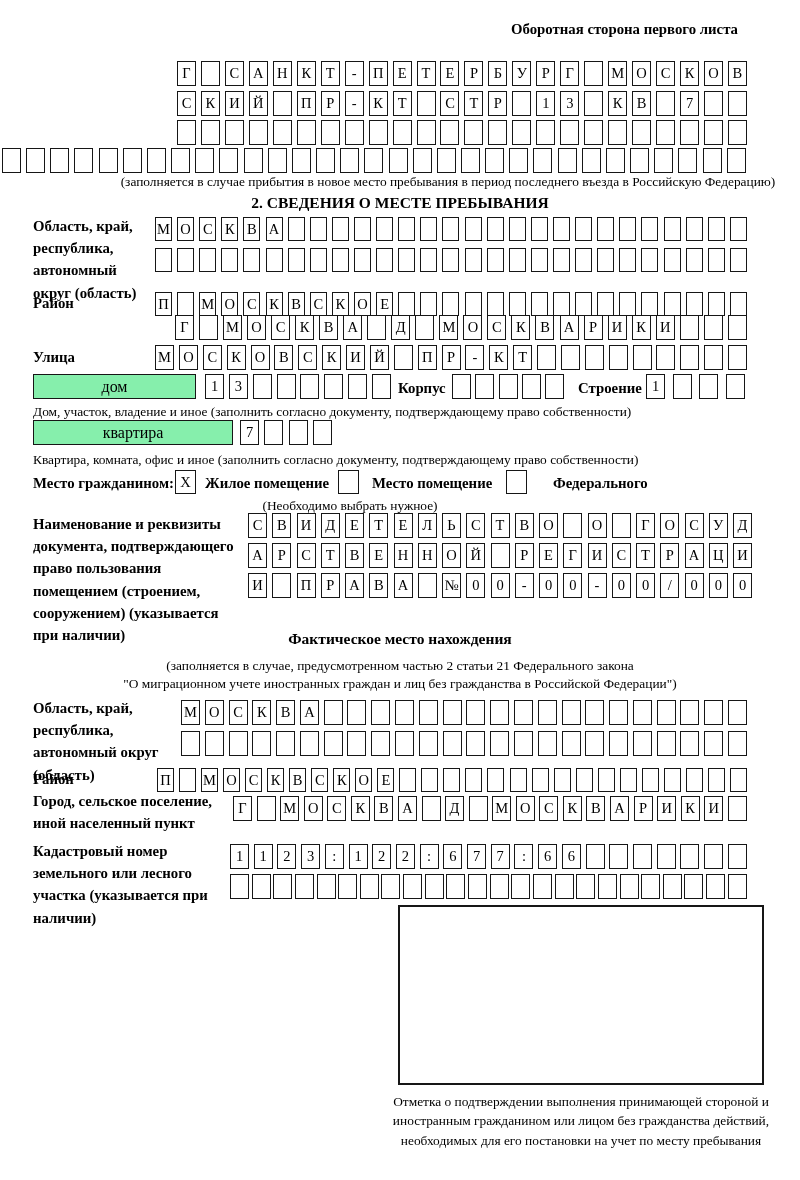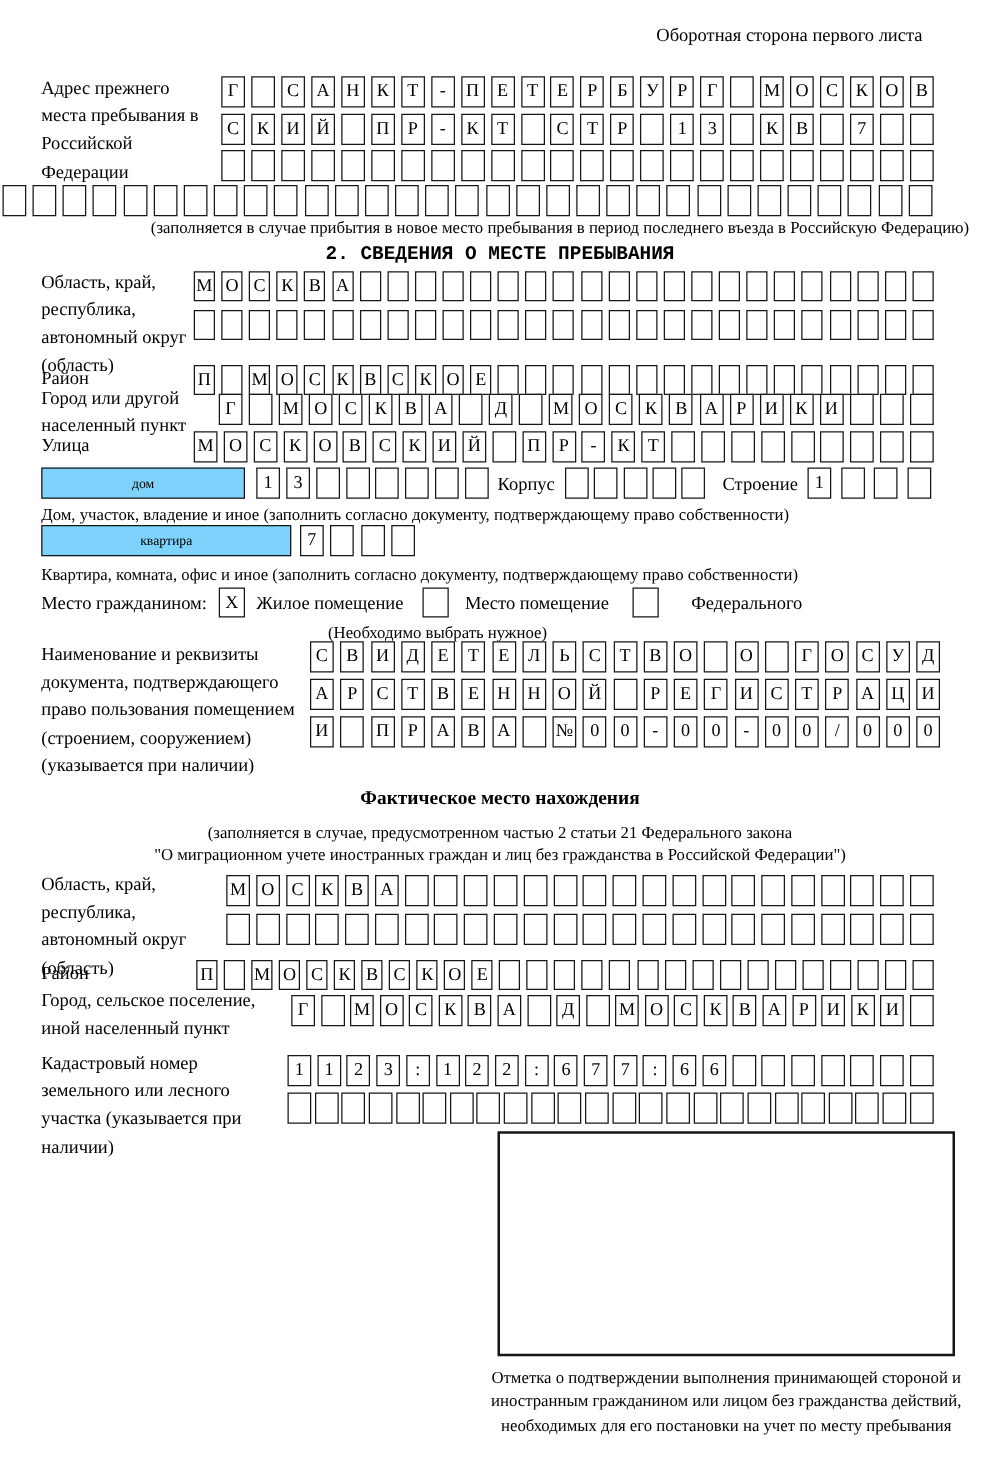--- a/index.html
+++ b/index.html
@@ -4,38 +4,37 @@
 <style>
   html,body{margin:0;padding:0;background:#fff;}
   body{font-family:"Liberation Serif","DejaVu Serif",serif;color:#000;}
   #page{position:relative;width:800px;height:1180px;background:#fff;overflow:hidden;}
   .abs{position:absolute;}
   .boxrow{display:flex;justify-content:space-between;}
   .cell{box-sizing:border-box;flex:0 0 19px;width:19px;height:25px;border:1.7px solid #161616;
         display:flex;align-items:center;justify-content:center;font-size:14.5px;line-height:1;
         background:#fff;}
   .n17 .cell{flex-basis:17px;width:17px;height:24px;}
-  .label{font-size:14.8px;line-height:1.5;}
+  .label{font-size:14.8px;line-height:1.5;font-weight:bold;}
   .caption{font-size:13.4px;line-height:1.45;}
   .center{text-align:center;}
   .title{font-weight:bold;font-size:15.5px;}
   .bigfield{box-sizing:border-box;border:1.7px solid #161616;height:25px;display:flex;
-            align-items:center;justify-content:center;font-size:11px;background:#7dd3fc;text-align:center;}
+            align-items:center;justify-content:center;font-size:16px;background:#86efac;text-align:center;}
   .checkcell{box-sizing:border-box;display:inline-flex;width:21px;height:24px;border:1.7px solid #161616;
              align-items:center;justify-content:center;font-size:14.5px;background:#fff;}
   .stampbox{box-sizing:border-box;border:2px solid #161616;background:#fff;}
 </style>
 </head>
 <body>
 
 <div id="page">
 
   <div class="abs label" style="top:18px;right:62px;">Оборотная сторона первого листа</div>
 
-  <div class="abs label" style="left:33px;top:60px;width:140px;">Адрес прежнего места пребывания в Российской Федерации</div>
   <div class="abs boxrow" style="left:177px;top:61px;width:570px;">
       <span class="cell">Г</span>
       <span class="cell"></span>
       <span class="cell">С</span>
       <span class="cell">А</span>
       <span class="cell">Н</span>
       <span class="cell">К</span>
       <span class="cell">Т</span>
       <span class="cell">-</span>
       <span class="cell">П</span>
@@ -135,21 +134,21 @@
       <span class="cell"></span>
       <span class="cell"></span>
       <span class="cell"></span>
       <span class="cell"></span>
       <span class="cell"></span>
       <span class="cell"></span>
       <span class="cell"></span>
     </div>
   <div class="abs caption center" style="left:0;top:172px;width:800px;margin-left:48px;">(заполняется в случае прибытия в новое место пребывания в период последнего въезда в Российскую Федерацию)</div>
 
-  <div class="abs title center" style="left:0;top:194px;width:800px;font-family:Liberation Mono, monospace;">2. СВЕДЕНИЯ О МЕСТЕ ПРЕБЫВАНИЯ</div>
+  <div class="abs title center" style="left:0;top:194px;width:800px;">2. СВЕДЕНИЯ О МЕСТЕ ПРЕБЫВАНИЯ</div>
 
   <div class="abs label" style="left:33px;top:215px;width:122px;">Область, край, республика, автономный округ (область)</div>
   <div class="abs boxrow n17" style="left:155px;top:217px;width:592px;">
       <span class="cell">М</span>
       <span class="cell">О</span>
       <span class="cell">С</span>
       <span class="cell">К</span>
       <span class="cell">В</span>
       <span class="cell">А</span>
       <span class="cell"></span>
@@ -228,21 +227,20 @@
       <span class="cell"></span>
       <span class="cell"></span>
       <span class="cell"></span>
       <span class="cell"></span>
       <span class="cell"></span>
       <span class="cell"></span>
       <span class="cell"></span>
       <span class="cell"></span>
     </div>
 
-  <div class="abs label" style="left:33px;top:308px;width:145px;">Город или другой населенный пункт</div>
   <div class="abs boxrow" style="left:175px;top:315px;width:572px;">
       <span class="cell">Г</span>
       <span class="cell"></span>
       <span class="cell">М</span>
       <span class="cell">О</span>
       <span class="cell">С</span>
       <span class="cell">К</span>
       <span class="cell">В</span>
       <span class="cell">А</span>
       <span class="cell"></span>

